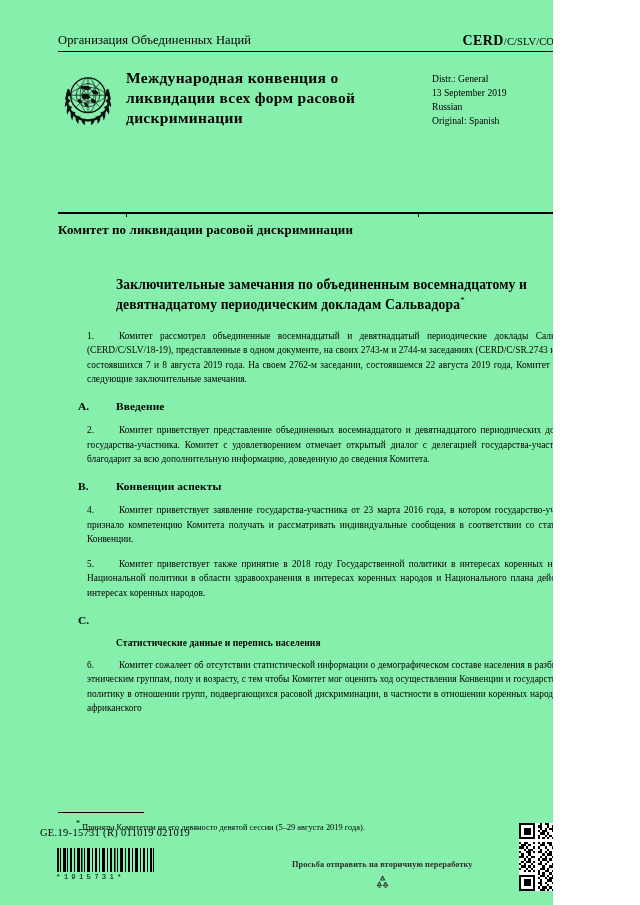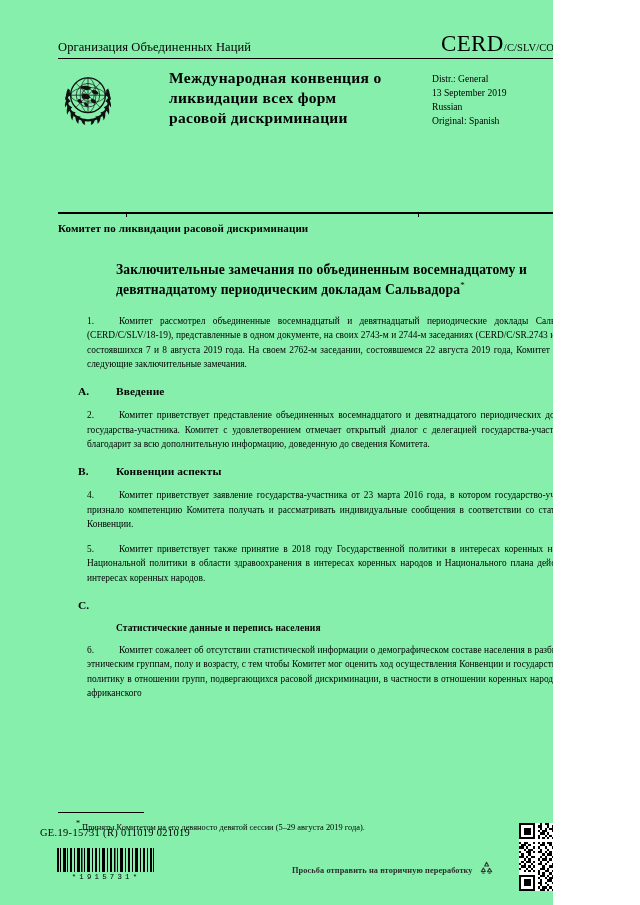--- a/index.html
+++ b/index.html
@@ -37,42 +37,42 @@
     letter-spacing: 0.1px;
     line-height: 1.1;
     white-space: nowrap;
   }
   .symbol {
     white-space: nowrap;
     text-align: right;
     line-height: 1;
   }
   .symbol .sym-main {
-    font-size: 23px;
+    font-size: 14px;
     letter-spacing: 0.4px;
+    font-weight: bold;
   }
   .symbol .sym-sub {
     font-size: 10.5px;
     letter-spacing: 0.1px;
   }
   .rule-top {
     margin-top: 3px;
     border-top: 1.6px solid #000;
     width: 524px;
   }
 
   
   .title-band {
     position: absolute;
     left: 58px;
     top: 68px;
     width: 524px;
     display: flex;
     align-items: flex-start;
-    gap: 43px;
   }
   .emblem {
     width: 56px;
     height: 56px;
     flex: 0 0 56px;
     margin-top: 2px;
     margin-left: 2px;
   }
   .emblem svg { display: block; }
   .conv-title {
@@ -112,23 +112,23 @@
 
   
   .body-area {
     position: absolute;
     left: 58px;
     top: 222px;
     width: 524px;
   }
   .committee {
     font-weight: bold;
-    font-size: 11px;
+    font-size: 13px;
     letter-spacing: 0.1px;
-    margin-bottom: 26px;
+    margin-bottom: 37px;
   }
   .doc-title {
     margin-left: 58px;
     font-weight: bold;
     font-size: 13.6px;
     line-height: 1.42;
     letter-spacing: 0.15px;
     margin-bottom: 15px;
   }
   .doc-title .star {
@@ -207,30 +207,30 @@
     position: absolute;
     left: 56px;
     top: 848px;
     width: 100px;
   }
   .barcode svg { display: block; }
   .barcode-text {
     font-family: "Liberation Mono", "DejaVu Sans Mono", monospace;
     font-size: 7.4px;
     letter-spacing: 3.2px;
-    text-align: center;
     margin-top: 1px;
   }
   .recycle {
     position: absolute;
     left: 292px;
     top: 860px;
     display: flex;
     align-items: center;
     gap: 5px;
+    flex-direction: column;
   }
   .recycle-text {
     font-size: 8.3px;
     font-weight: bold;
     color: #2e2e2e;
     letter-spacing: 0.1px;
   }
   .qr {
     position: absolute;
     left: 519px;

